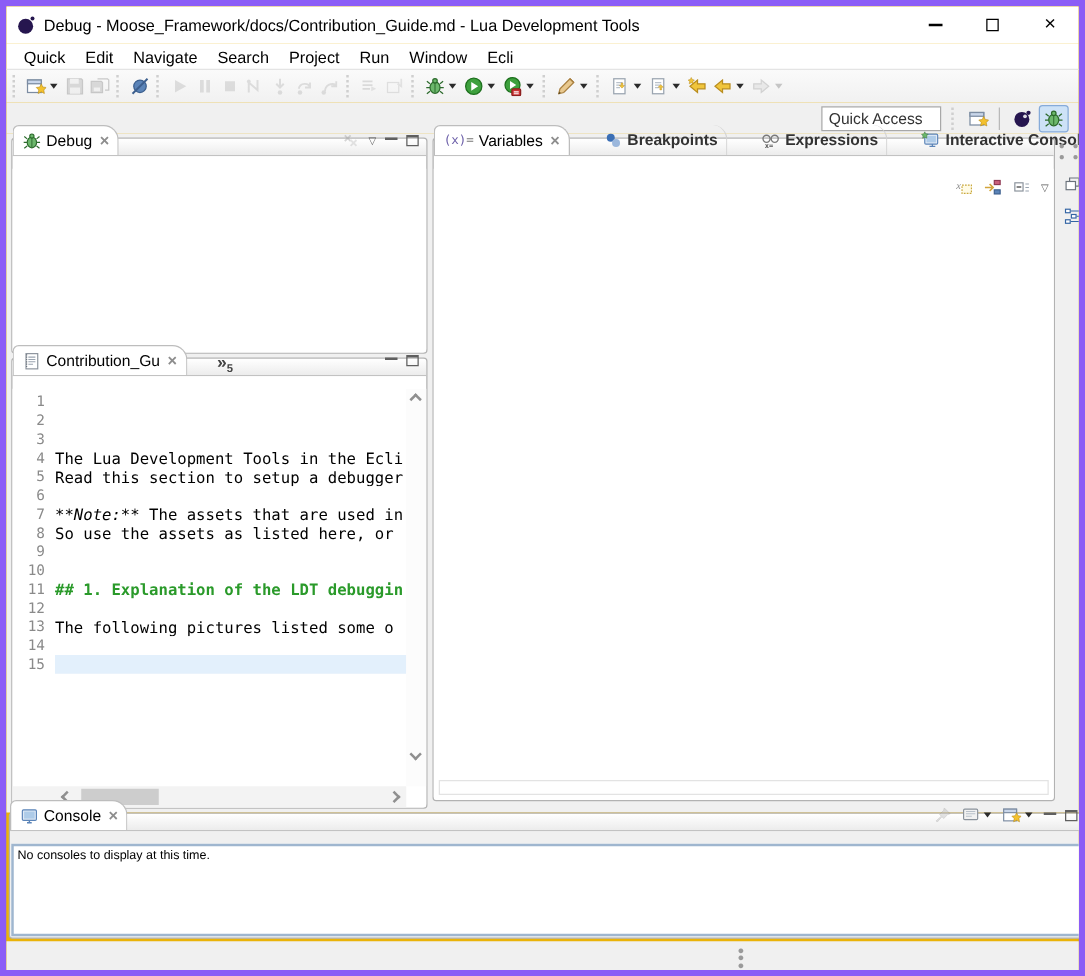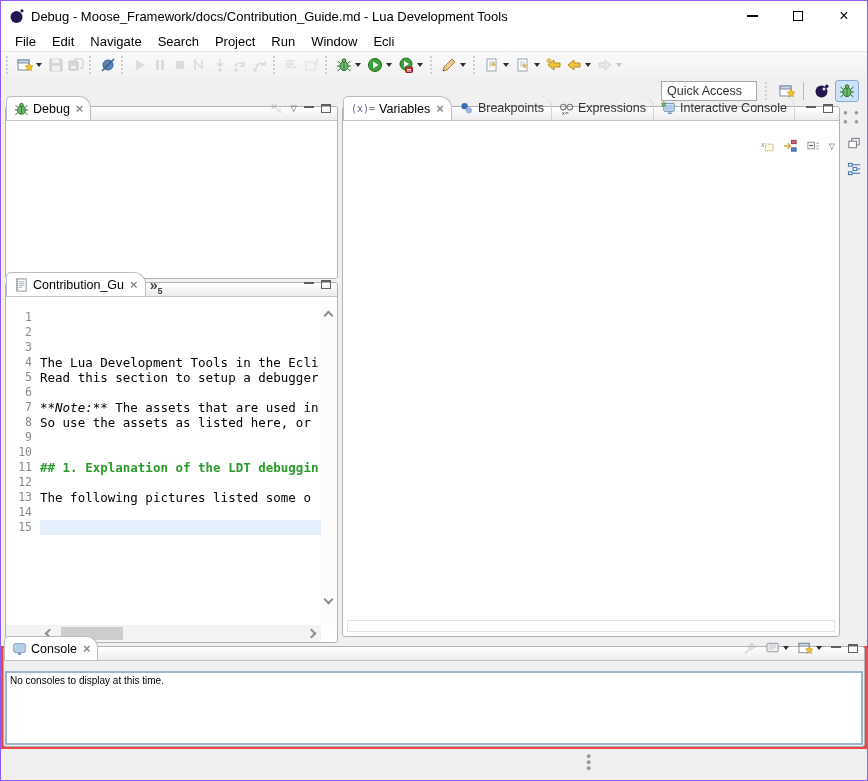--- a/index.html
+++ b/index.html
@@ -1,17 +1,17 @@
 <!DOCTYPE html>
 <html><head>
 <meta charset="utf-8">
 <style>
   * { margin:0; padding:0; box-sizing:border-box; }
   html,body { width:868px; height:781px; font-family:"Liberation Sans", sans-serif; background:#fff; }
-  .window { position:relative; width:868px; height:781px; border:1px solid #8b5cf6; background:#ef4444; overflow:hidden; }
+  .window { position:relative; width:868px; height:781px; border:5px solid #8b5cf6; background:#eab308; overflow:hidden; }
 
   
   .titlebar { height:30px; background:#fff; display:flex; align-items:center; padding-left:8px; }
   .titlebar .title { font-size:13px; color:#000; margin-left:6px; flex:1 1 auto; white-space:nowrap; overflow:hidden; }
   .wctl { width:46px; height:30px; display:flex; align-items:center; justify-content:center; color:#000; }
   .wctl .bar { width:11px; height:1.5px; background:#000; }
   .wctl .box { width:10px; height:10px; border:1.5px solid #000; }
   .wctl .x { font-size:16px; line-height:1; font-weight:400; }
 
   
@@ -31,24 +31,24 @@
   .qa-row { height:25px; background:#f0f0f0; display:flex; align-items:center; justify-content:flex-end; padding-right:8px; }
   .qa-input { width:96px; height:20px; border:1px solid #a8a8a8; background:#fff; font-size:12.5px; color:#444; padding:0 5px; font-family:"Liberation Sans",sans-serif; }
   .qa-input::placeholder { color:#333; opacity:1; }
   .persp-btn { height:22px; display:flex; align-items:center; padding:2px 3px; border-radius:3px; margin-left:2px; }
   .persp-btn.selected { background:#cde2f7; border:1px solid #86abd9; }
   .vsep { width:1px; height:18px; background:#b9b9b9; margin:0 5px; }
 
   
   .main { position:absolute; left:0; top:102px; width:866px; height:543px; background:#f0f0f0; }
   .panel { position:absolute; border:1px solid #b2b2b2; border-radius:3px; background:#fff; }
-  .phead { height:14px; background:linear-gradient(#ffffff,#ececec); border-bottom:1px solid #c2c2c2; border-radius:3px 3px 0 0; display:flex; align-items:flex-end; }
+  .phead { height:14px; background:linear-gradient(#ffffff,#ececec); border-bottom:1px solid #c2c2c2; border-radius:3px 3px 0 0; display:flex; align-items:flex-end;gap:20px; }
   .tab { height:24px; display:flex; align-items:center; gap:4px; padding:0 7px; font-size:12.5px; white-space:nowrap; }
   .tab.active { background:#fff; border:1px solid #bdbdbd; border-bottom:none; border-radius:5px 12px 0 0; position:relative; z-index:2; }
-  .tab.inactive { color:#333; border-right:1px solid #d2d2d2; border-radius:5px 12px 0 0; }
+  .tab.inactive { color:#333; border-right:1px solid #d2d2d2; border-radius:5px 12px 0 0;font-weight:bold; }
   .tab .close { color:#8d8d8d; font-size:13px; font-weight:bold; margin-left:2px; line-height:1; }
   .head-tools { margin-left:auto; display:flex; align-items:center; gap:7px; padding:0 6px; height:24px; }
   .mini { width:10px; height:3px; border:1px solid #5f5f5f; border-width:0 0 2px 0; margin-top:-4px; }
   .maxi { width:10px; height:9px; border:1.4px solid #5f5f5f; border-top-width:2.5px; }
   .vmenu { font-size:8px; color:#555; }
   .more-editors { font-size:14px; color:#444; font-weight:bold; padding:0 4px; }
   .more-editors sub { font-size:9px; }
 
   
   .pbody { position:absolute; left:0; right:0; top:24px; bottom:0; background:#fff; border-radius:0 0 3px 3px; }
@@ -111,21 +111,21 @@
       </span>
     <span class="wctl">
         <span class="box"></span>
       </span>
     <span class="wctl">
         <span class="x">×</span>
       </span>
   </div>
 
   <div class="menubar" id="menubar">
-      <span class="menu-item">File</span>
+      <span class="menu-item">Quick</span>
       <span class="menu-item">Edit</span>
       <span class="menu-item">Navigate</span>
       <span class="menu-item">Search</span>
       <span class="menu-item">Project</span>
       <span class="menu-item">Run</span>
       <span class="menu-item">Window</span>
       <span class="menu-item">Ecli</span>
     </div>
 
   <div class="toolbar" id="toolbar">

